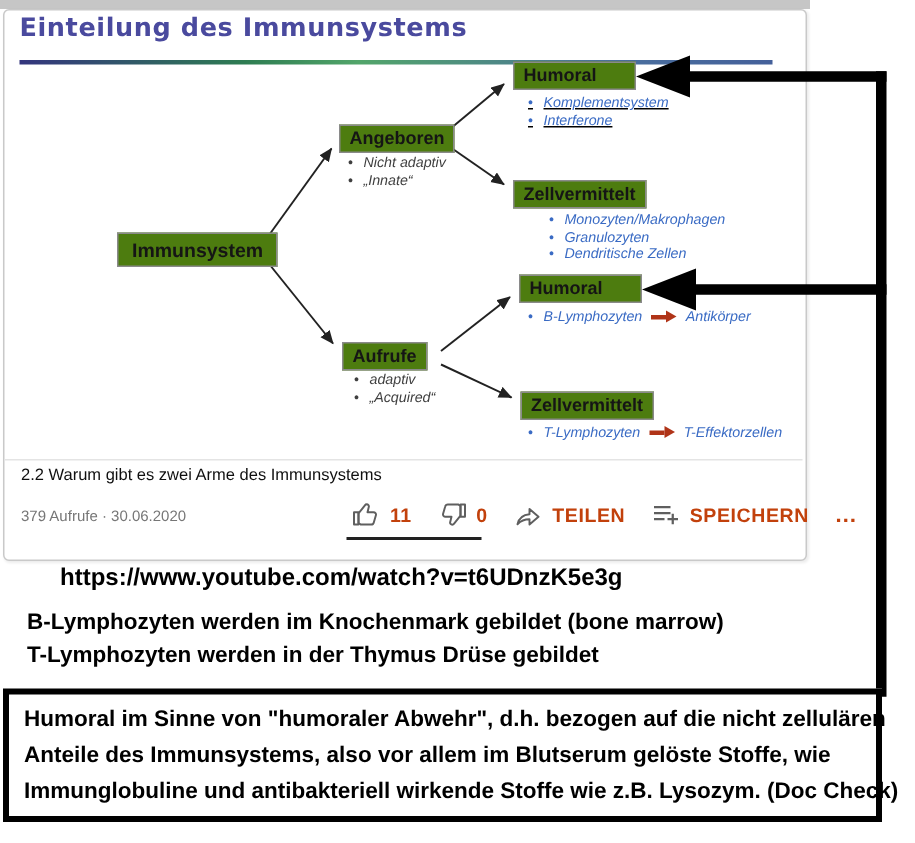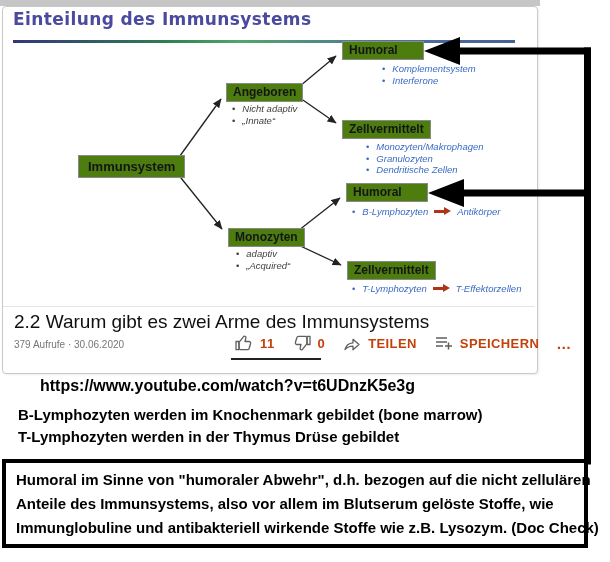--- a/index.html
+++ b/index.html
@@ -32,21 +32,21 @@
   .arrow-row{position:absolute;display:flex;align-items:center;font-size:9.5px;font-style:italic;
              color:#3a6bc4;white-space:nowrap;}
   .arrow-row .dot{font-style:normal;margin-right:7px;}
   .red-arrow{position:relative;display:inline-block;width:17px;height:9px;margin:0 6px;}
   .red-arrow::before{content:"";position:absolute;left:0;top:3px;width:10px;height:3px;background:#b03418;}
   .red-arrow::after{content:"";position:absolute;right:0;top:0;width:0;height:0;
                     border-left:7px solid #b03418;border-top:4.5px solid transparent;border-bottom:4.5px solid transparent;}
 
   
   .info-sep{position:absolute;left:3px;top:306px;width:532px;height:1px;background:#e4e4e4;}
-  .vid-title{position:absolute;left:14px;top:311px;font-size:19px;color:#101010;}
+  .vid-title{position:absolute;left:14px;top:311px;font-size:11px;color:#101010;}
   .vid-meta{position:absolute;left:14px;top:339px;font-size:10px;color:#767676;}
   .actions{position:absolute;left:234px;top:333px;display:flex;align-items:center;gap:17px;
            color:#c2410c;font-size:13px;font-weight:bold;letter-spacing:.4px;}
   .actions .grp{display:flex;align-items:center;gap:6px;cursor:pointer;}
   .rating-bar{position:absolute;left:231px;top:358px;width:90px;height:2px;background:#212121;}
   .more-dots{font-size:15px;letter-spacing:1px;}
 
   
   .url-line{position:absolute;left:40px;top:377px;font-size:16px;font-weight:bold;color:#000;}
   .note-line{position:absolute;font-size:15px;font-weight:bold;color:#000;}
@@ -85,29 +85,29 @@
       <line x1="300" y1="98" x2="336" y2="123" marker-end="url(#arr)"></line>
       <line x1="294" y1="234" x2="340" y2="198" marker-end="url(#arr)"></line>
       <line x1="294" y1="243" x2="341" y2="265" marker-end="url(#arr)"></line>
     </g>
   </svg>
 
   <div class="dbox" style="left:78px;top:155px;font-size:13px;padding:4px 9px;">Immunsystem</div>
   <div class="dbox" style="left:226px;top:83px;">Angeboren</div>
   <div class="dbox wide" style="left:342px;top:41px;">Humoral</div>
   <div class="dbox" style="left:342px;top:120px;">Zellvermittelt</div>
-  <div class="dbox" style="left:228px;top:228px;">Monozyten</div>
+  <div class="dbox" style="left:228px;top:228px;">Aufrufe</div>
   <div class="dbox wide" style="left:346px;top:183px;">Humoral</div>
   <div class="dbox" style="left:347px;top:261px;">Zellvermittelt</div>
 
   <ul class="blist gray" style="left:232px;top:104px;">
     <li>Nicht adaptiv</li>
     <li>„Innate“</li>
   </ul>
-  <ul class="blist blue" style="left:382px;top:64px;">
+  <ul class="blist blue" style="left:352px;top:64px;text-decoration:underline;">
     <li>Komplementsystem</li>
     <li>Interferone</li>
   </ul>
   <ul class="blist blue" style="left:366px;top:142px;">
     <li>Monozyten/Makrophagen</li>
     <li>Granulozyten</li>
     <li>Dendritische Zellen</li>
   </ul>
   <ul class="blist gray" style="left:236px;top:249px;">
     <li>adaptiv</li>

